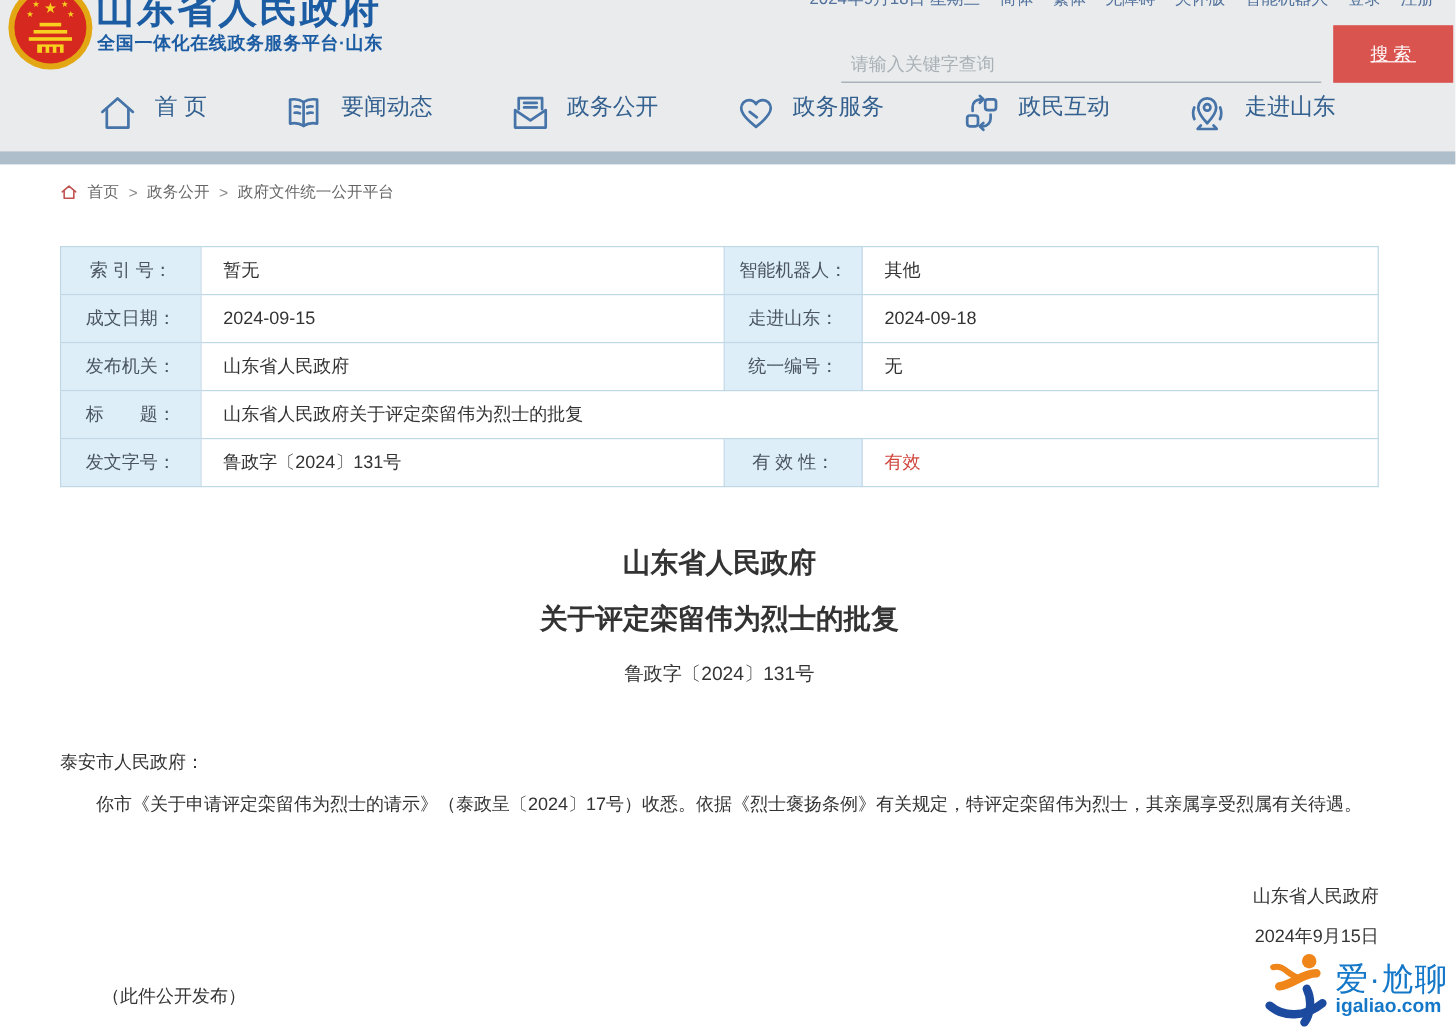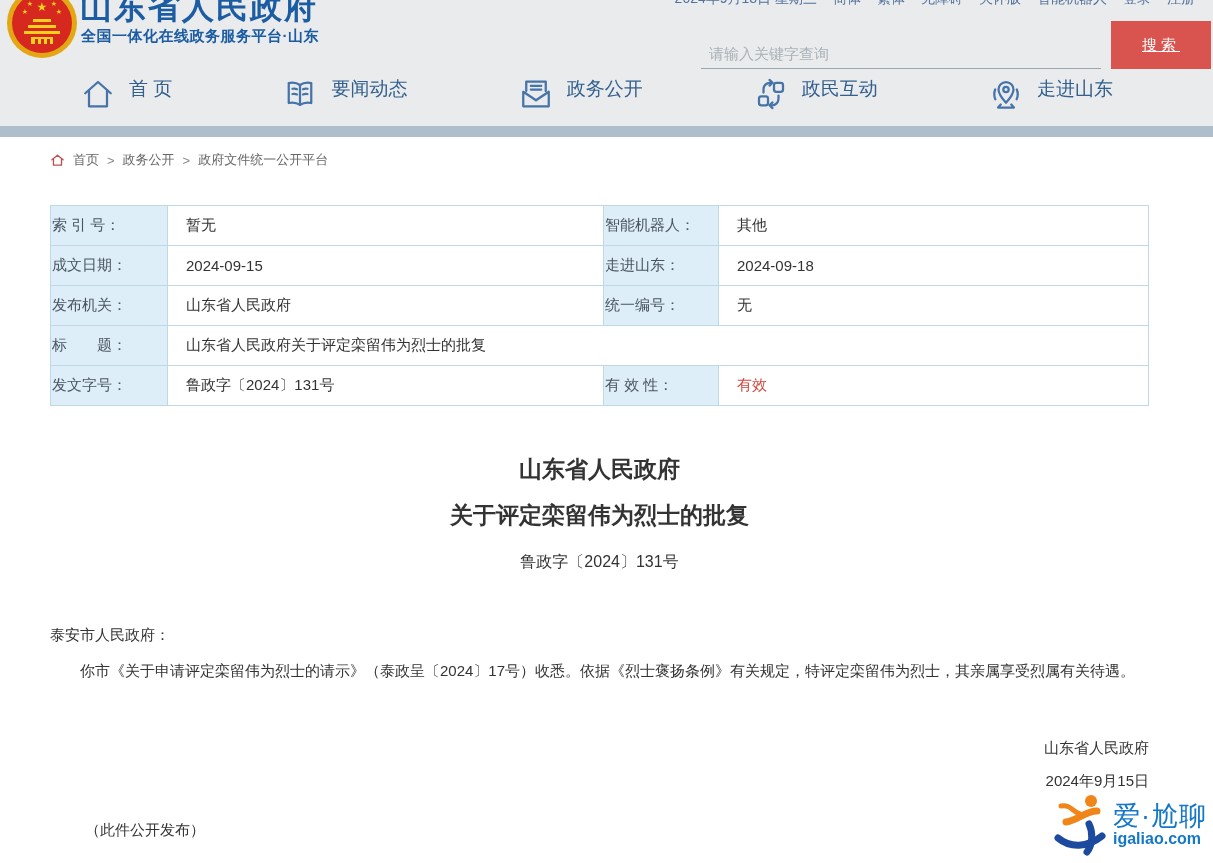--- a/index.html
+++ b/index.html
@@ -49,21 +49,21 @@
   main { position: relative; padding: 0 64px 0 50px; }
 
   .breadcrumb { display: flex; align-items: center; gap: 8px; margin-top: 14px;
                 font-size: 13px; color: #666; }
   .breadcrumb .crumb { cursor: pointer; }
   .breadcrumb .sep { color: #888; }
 
   .meta-table { border-collapse: collapse; width: 1099px; margin-top: 36px; table-layout: fixed; }
   .meta-table td { border: 1px solid #bfd8e5; height: 40px; font-size: 15px; color: #333;
                    overflow: hidden; white-space: nowrap; }
-  .meta-table td.lbl { background: #ddeef8; text-align: left; color: #4a5560; }
+  .meta-table td.lbl { background: #ddeef8; text-align: center; color: #4a5560; }
   .meta-table td.val { padding-left: 18px; }
   .meta-table td.val.valid { color: #d0473e; }
 
   .doc-title { text-align: center; font-size: 23px; font-weight: bold; color: #333; margin: 0; }
   .doc-title.first { margin-top: 48px; }
   .doc-title.second { margin-top: 15px; }
   .doc-number { text-align: center; font-size: 16px; color: #333; margin-top: 21px; }
 
   .salutation { font-size: 15px; color: #333; margin-top: 53px; }
   .doc-body { font-size: 15px; color: #333; line-height: 44px; text-indent: 2em;
@@ -149,20 +149,27 @@
         <svg viewBox="0 0 24 24" fill="none" stroke="#4673a8" stroke-width="1.5" stroke-linecap="round" stroke-linejoin="round">
           <path d="M5.5 10 V3.8 H18.5 V10"></path>
             <path d="M8.5 6.5 H15.5"></path>
             <path d="M8.5 9 H15.5"></path>
           <path d="M3.5 10.5 L12 16.2 L20.5 10.5 V20.2 H3.5 Z"></path>
         </svg>
         <span class="nav-label">政务公开</span>
       </div>
       <div class="nav-item">
         <svg viewBox="0 0 24 24" fill="none" stroke="#4673a8" stroke-width="1.5" stroke-linecap="round" stroke-linejoin="round">
+          <path d="M12 19.8 C6.8 15.8 3.8 12.7 3.8 9.4 C3.8 7 5.7 5 8.1 5 C9.7 5 11.2 5.9 12 7.2 C12.8 5.9 14.3 5 15.9 5 C18.3 5 20.2 7 20.2 9.4 C20.2 12.7 17.2 15.8 12 19.8 Z"></path>
+          <path d="M8.5 11.5 L12.5 14.5"></path>
+        </svg>
+        <span class="nav-label">政务服务</span>
+      </div>
+      <div class="nav-item">
+        <svg viewBox="0 0 24 24" fill="none" stroke="#4673a8" stroke-width="1.5" stroke-linecap="round" stroke-linejoin="round">
           <rect x="4" y="13.5" width="6" height="6" rx="1.5"></rect>
             <rect x="14" y="4.5" width="6" height="6" rx="1.5"></rect>
           <path d="M7 11 V8.8 C7 6.4 8.9 4.5 11.3 4.5 H12.5"></path>
             <path d="M11 2.6 L13 4.5 L11 6.4"></path>
           <path d="M17 13 V15.2 C17 17.6 15.1 19.5 12.7 19.5 H11.5"></path>
             <path d="M13 17.6 L11 19.5 L13 21.4"></path>
         </svg>
         <span class="nav-label">政民互动</span>
       </div>
       <div class="nav-item">

